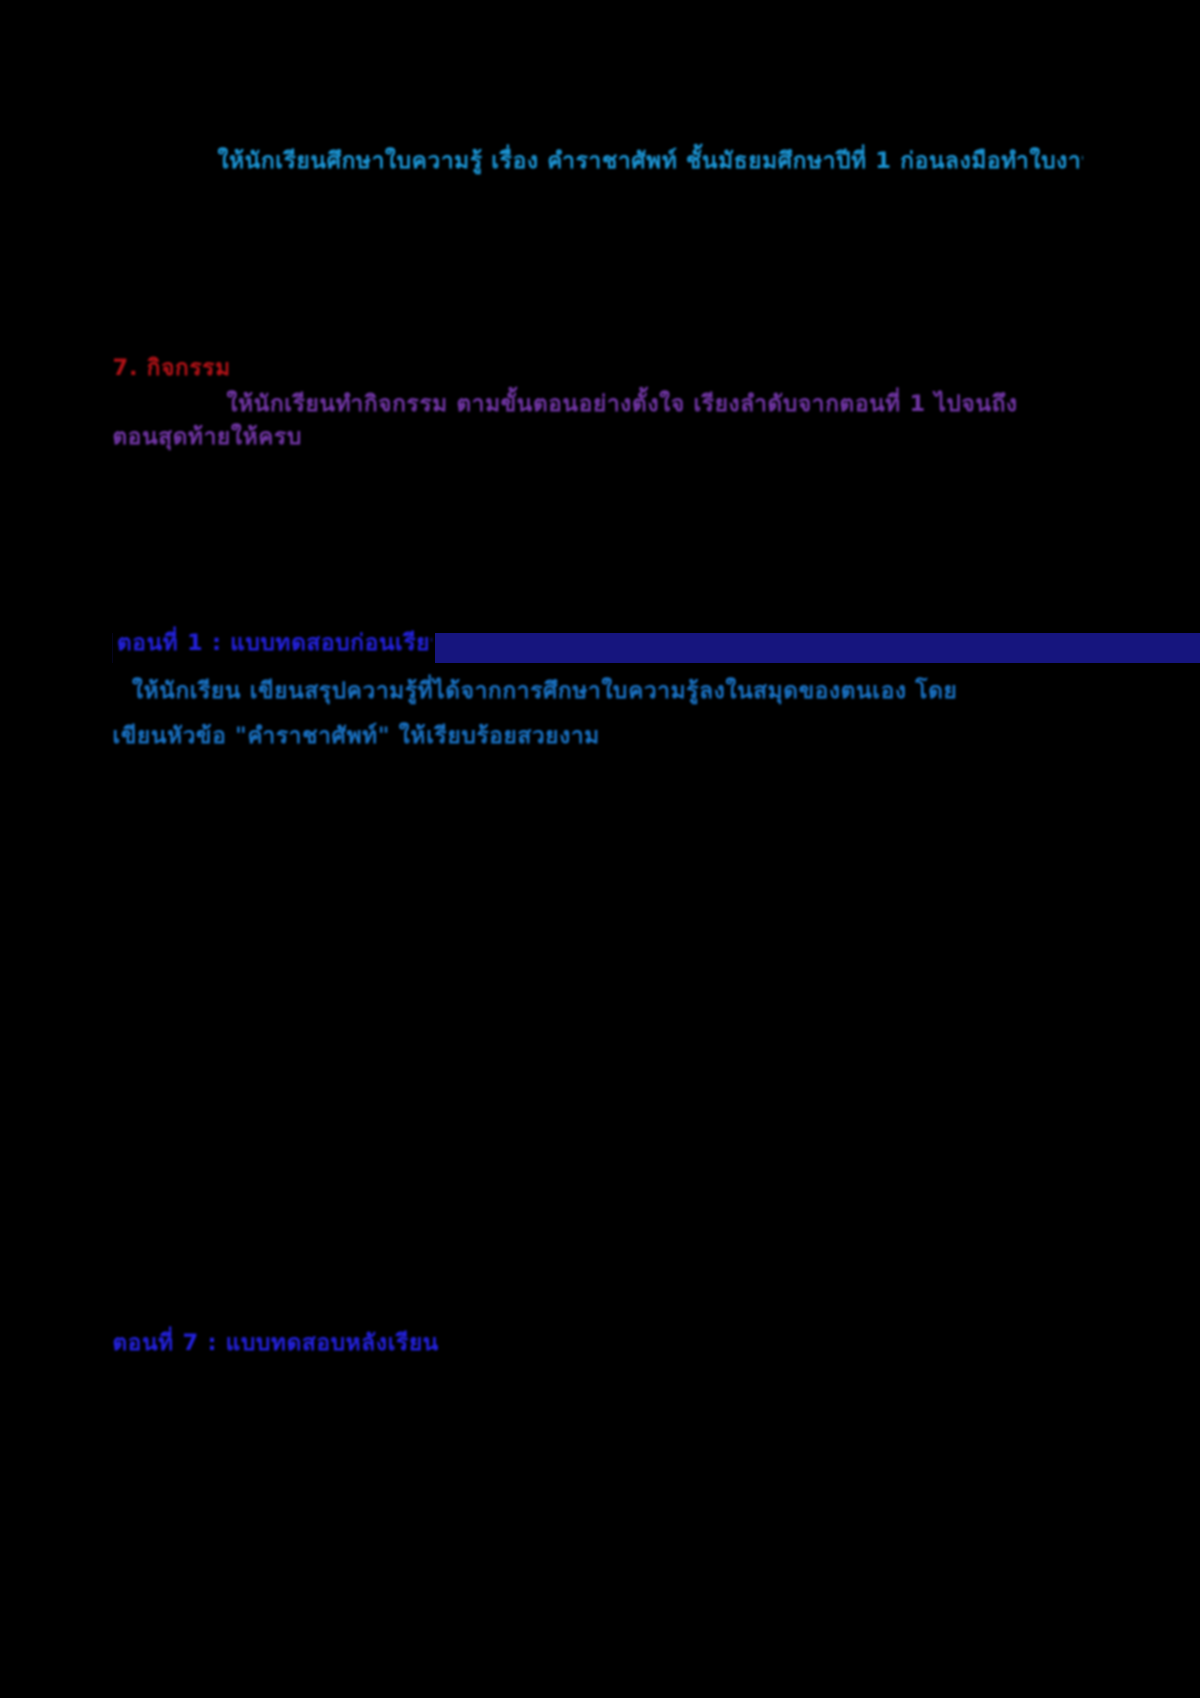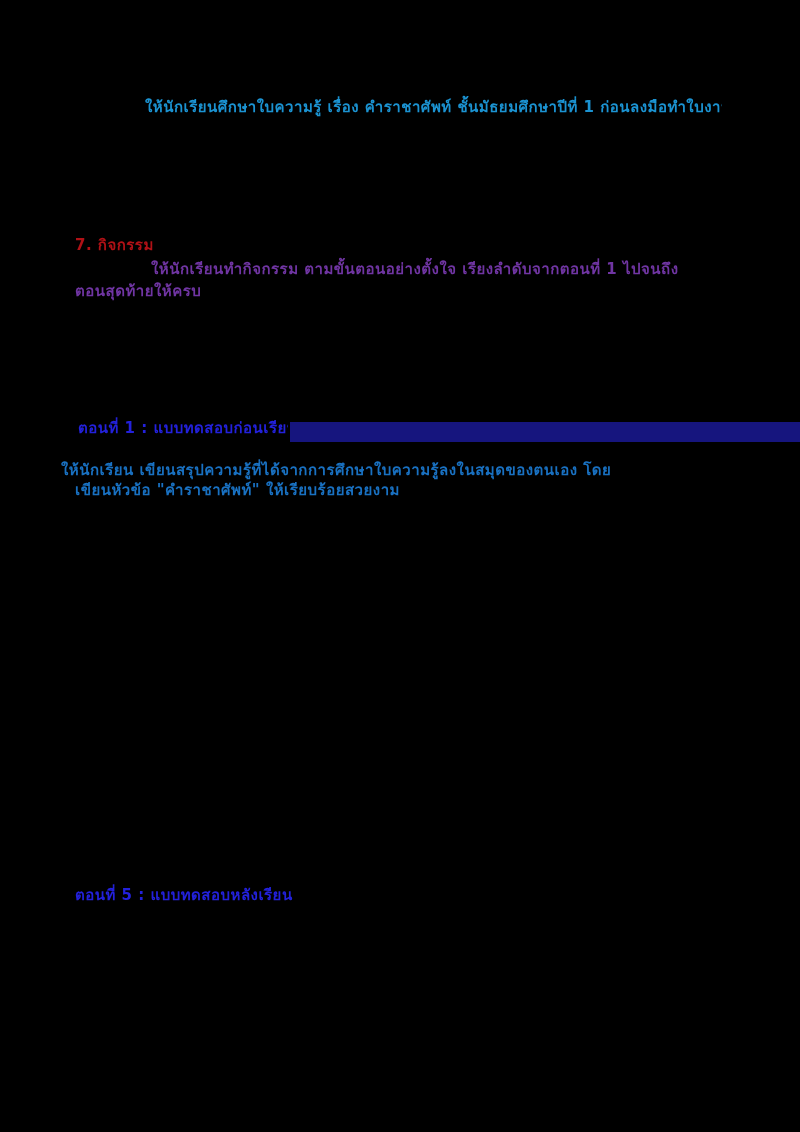--- a/index.html
+++ b/index.html
@@ -50,21 +50,21 @@
   #p1l1 { left: 145px; top: 94px;  width: 577px; }
   #p1l2 { left: 75px;  top: 126px; width: 205px; }
   
   #sec4 { left: 75px;  top: 232px; width: 95px; }
   
   #p2l1 { left: 115px; top: 256px; width: 607px; margin-left: 36px; }
   #p2l2 { left: 75px;  top: 278px; width: 135px; }
   
   #part1h { left: 78px; top: 415px; width: 210px; }
   
-  #p3l1 { left: 61px;  top: 447px; width: 650px; margin-top: 10px; }
+  #p3l1 { left: 88px;  top: 447px; width: 650px; }
   #p3l2 { left: 75px;  top: 477px; width: 325px; }
   
   #part2h { left: 75px; top: 882px; width: 258px; }
 </style>
 </head>
 <body>
 
 <div class="page">
 
   <div id="p1l1" class="tline c-cerulean">ให้นักเรียนศึกษาใบความรู้ เรื่อง คำราชาศัพท์ ชั้นมัธยมศึกษาปีที่ 1 ก่อนลงมือทำใบงาน</div>
@@ -79,15 +79,15 @@
   <div class="bar"></div>
 
   <div class="bar-text-patch"></div>
 
   <div id="part1h" class="tline c-brightblue">ตอนที่ 1 : แบบทดสอบก่อนเรียน</div>
 
   <div id="p3l1" class="tline c-medblue">ให้นักเรียน เขียนสรุปความรู้ที่ได้จากการศึกษาใบความรู้ลงในสมุดของตนเอง โดย</div>
 
   <div id="p3l2" class="tline c-medblue">เขียนหัวข้อ "คำราชาศัพท์" ให้เรียบร้อยสวยงาม</div>
 
-  <div id="part2h" class="tline c-brightblue">ตอนที่ 5 : แบบทดสอบหลังเรียน</div>
+  <div id="part2h" class="tline c-brightblue">ตอนที่ 7 : แบบทดสอบหลังเรียน</div>
 
 </div>
 
 </body></html>

